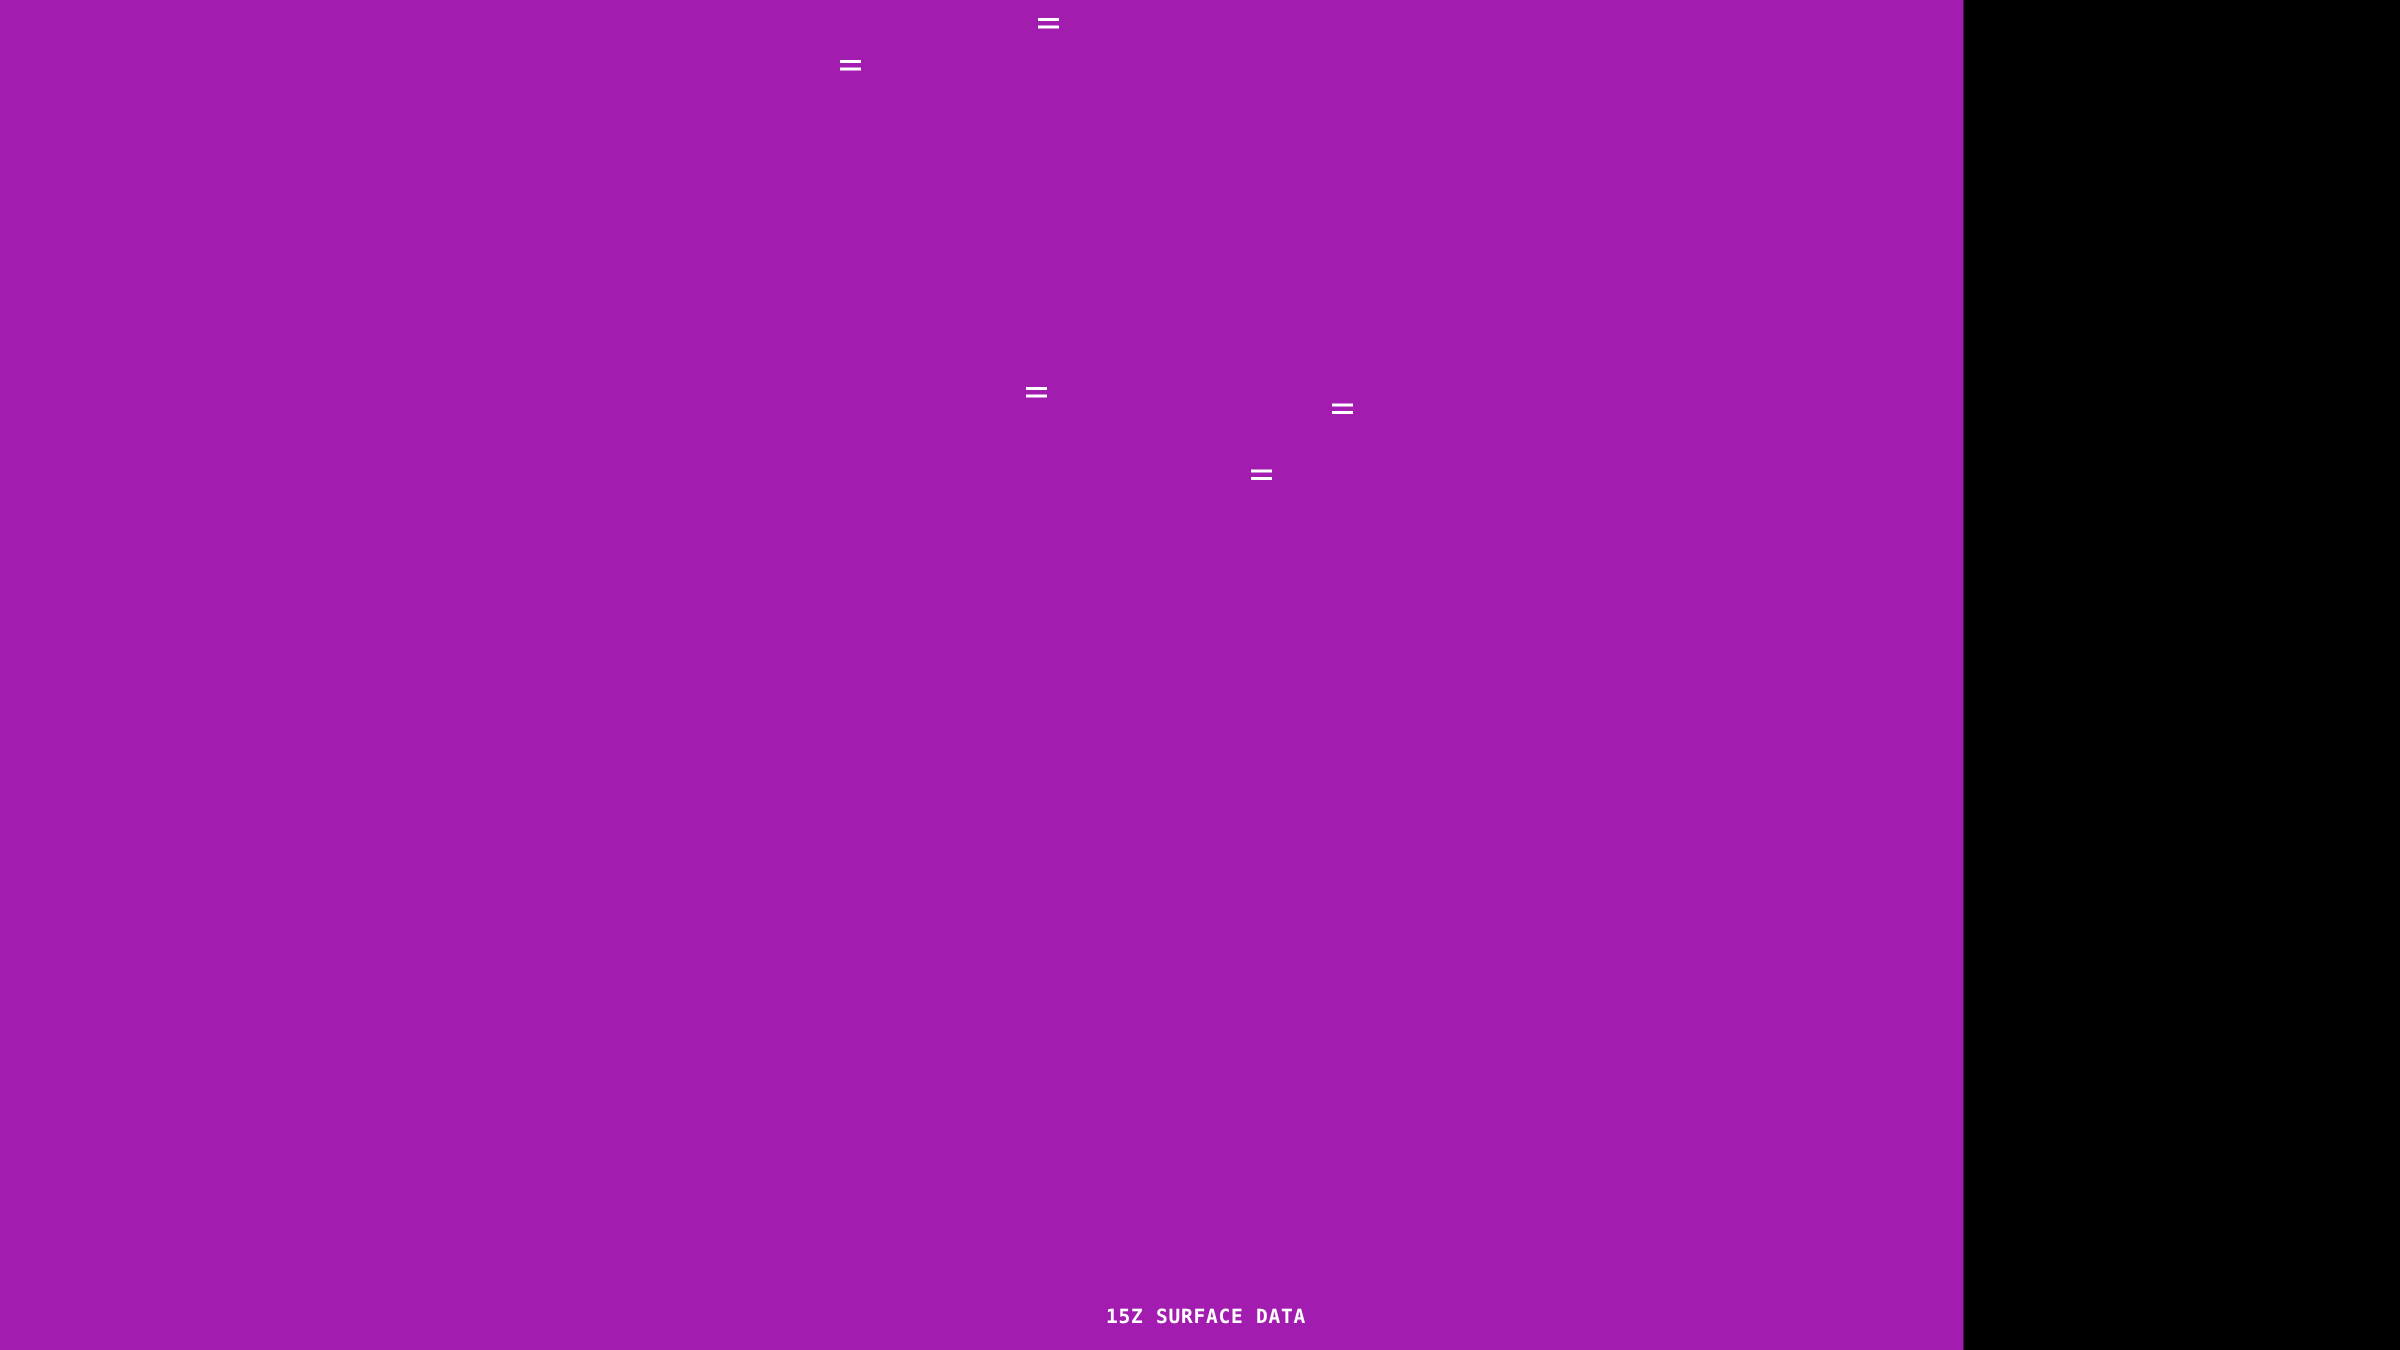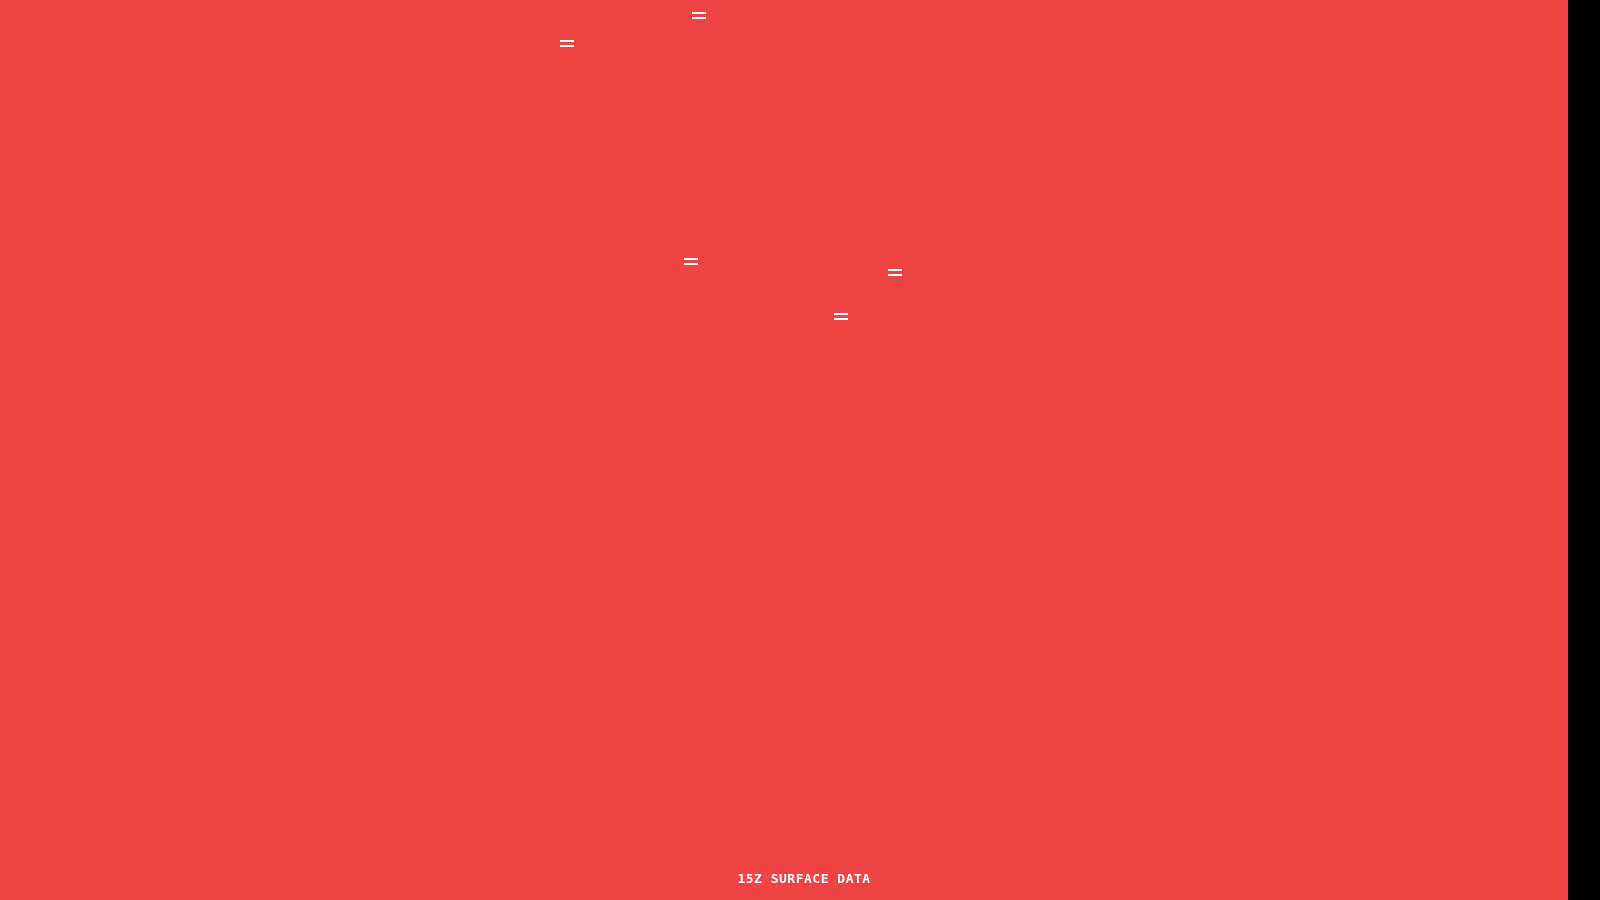--- a/index.html
+++ b/index.html
@@ -5,23 +5,23 @@
   html, body {
     margin: 0;
     padding: 0;
     width: 1600px;
     height: 900px;
     background: #000000;
     overflow: hidden;
   }
   .map-canvas {
     position: relative;
-    width: 1568px;
+    width: 1309px;
     height: 900px;
-    background: #ef4444;
+    background: #a21caf;
   }
   .stations-layer {
     position: absolute;
     inset: 0;
   }
   
   .mist {
     position: absolute;
     width: 14px;
     height: 7px;

